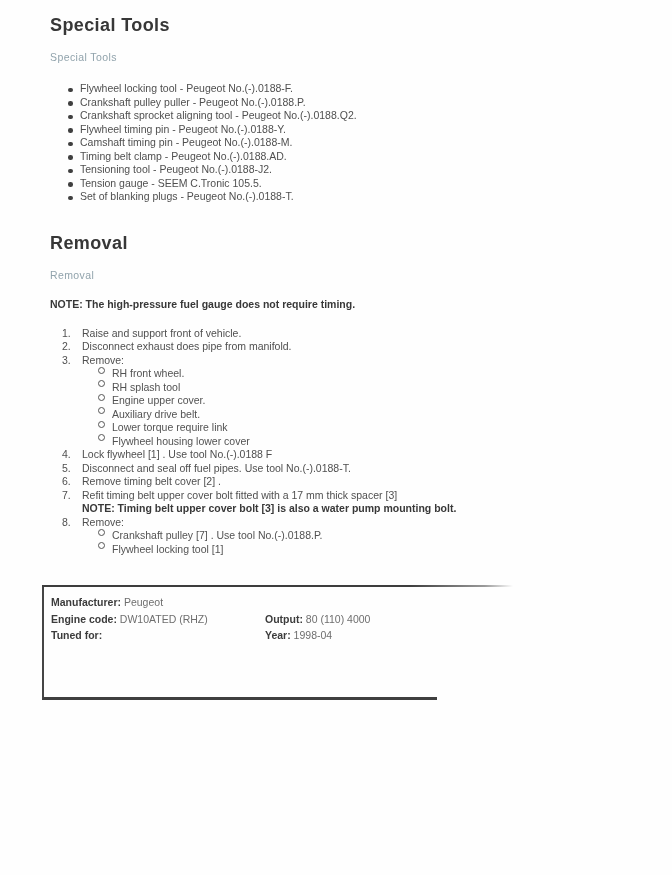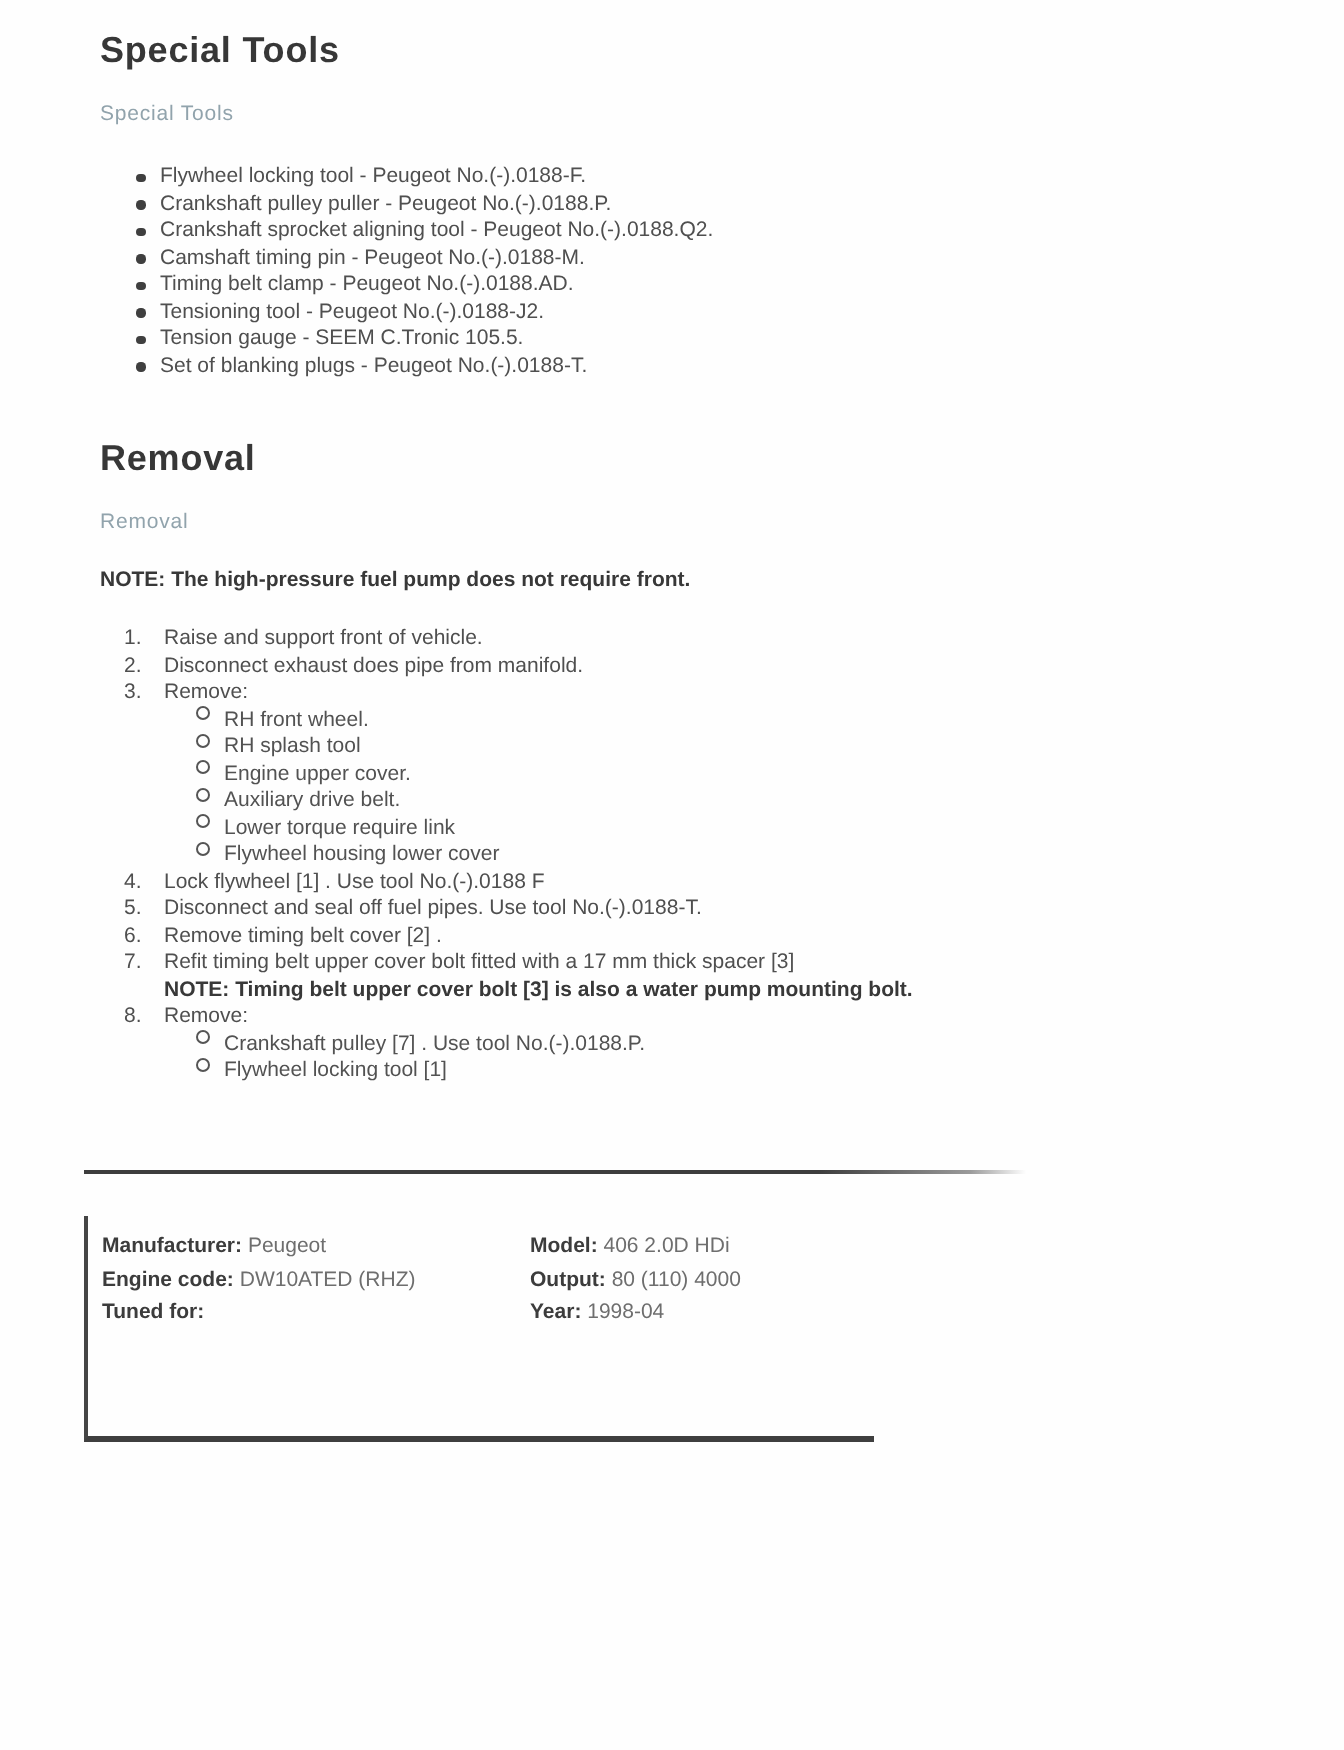--- a/index.html
+++ b/index.html
@@ -117,21 +117,21 @@
     position: absolute;
     left: 42px;
     top: 585px;
     width: 471px;
     height: 2px;
     background: linear-gradient(to right, #3d3d3d 78%, #9a9a9a 94%, rgba(255,255,255,0));
   }
   .vbox {
     position: absolute;
     left: 42px;
-    top: 608px;
+    top: 587px;
     width: 395px;
     height: 113px;
     border-left: 2px solid #454545;
     border-bottom: 3px solid #3f3f3f;
     padding: 7px 0 0 7px;
   }
   .vrow {
     display: grid;
     grid-template-columns: 214px auto;
     font-size: 10.5px;
@@ -156,20 +156,24 @@
     <li>
         <span class="dot"></span>
         <span>Crankshaft pulley puller - Peugeot No.(-).0188.P.</span>
       </li>
     <li>
         <span class="dot"></span>
         <span>Crankshaft sprocket aligning tool - Peugeot No.(-).0188.Q2.</span>
       </li>
     <li>
         <span class="dot"></span>
+        <span>Flywheel timing pin - Peugeot No.(-).0188-Y.</span>
+      </li>
+    <li>
+        <span class="dot"></span>
         <span>Camshaft timing pin - Peugeot No.(-).0188-M.</span>
       </li>
     <li>
         <span class="dot"></span>
         <span>Timing belt clamp - Peugeot No.(-).0188.AD.</span>
       </li>
     <li>
         <span class="dot"></span>
         <span>Tensioning tool - Peugeot No.(-).0188-J2.</span>
       </li>
@@ -179,21 +183,21 @@
       </li>
     <li>
         <span class="dot"></span>
         <span>Set of blanking plugs - Peugeot No.(-).0188-T.</span>
       </li>
   </ul>
 
   <div class="h-main h2-block">Removal</div>
   <div class="h-sub">Removal</div>
 
-  <p class="note-line">NOTE: The high-pressure fuel pump does not require front.</p>
+  <p class="note-line">NOTE: The high-pressure fuel gauge does not require timing.</p>
 
   <ol class="steps">
     <li>
       <div class="step-row">
         <span class="step-num">1.</span>
         <span class="step-text">Raise and support front of vehicle.</span>
       </div>
     </li>
     <li>
       <div class="step-row">
@@ -273,21 +277,20 @@
             <span>Flywheel locking tool [1]</span>
           </li>
       </ul>
     </li>
   </ol>
 
   <div class="vbox-topline"></div>
   <div class="vbox">
     <div class="vrow">
       <div class="vcell"><b>Manufacturer:</b> <span>Peugeot</span></div>
-      <div class="vcell"><b>Model:</b> <span>406 2.0D HDi</span></div>
     </div>
     <div class="vrow">
       <div class="vcell"><b>Engine code:</b> <span>DW10ATED (RHZ)</span></div>
       <div class="vcell"><b>Output:</b> <span>80 (110) 4000</span></div>
     </div>
     <div class="vrow">
       <div class="vcell"><b>Tuned for:</b> <span></span></div>
       <div class="vcell"><b>Year:</b> <span>1998-04</span></div>
     </div>
   </div>

